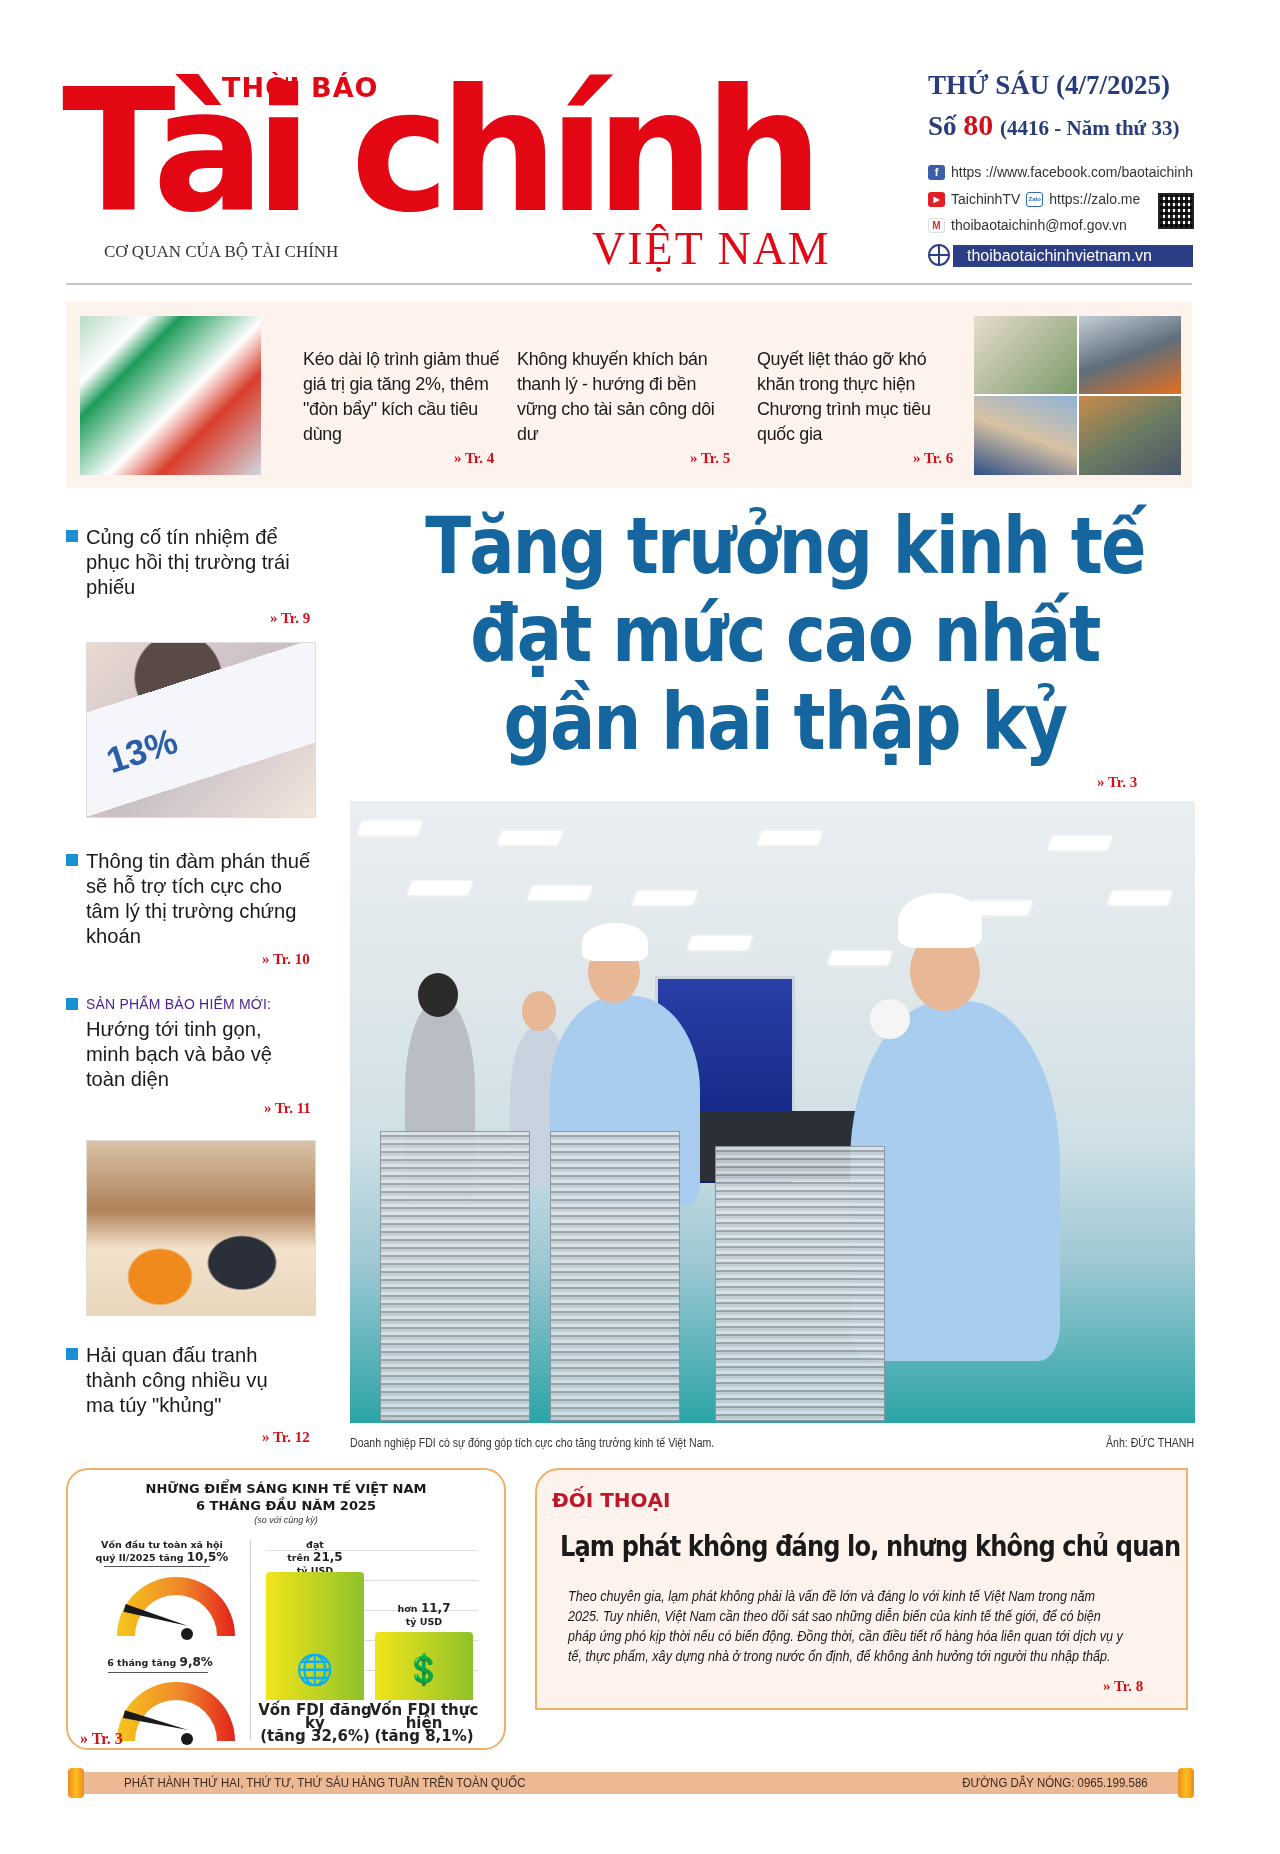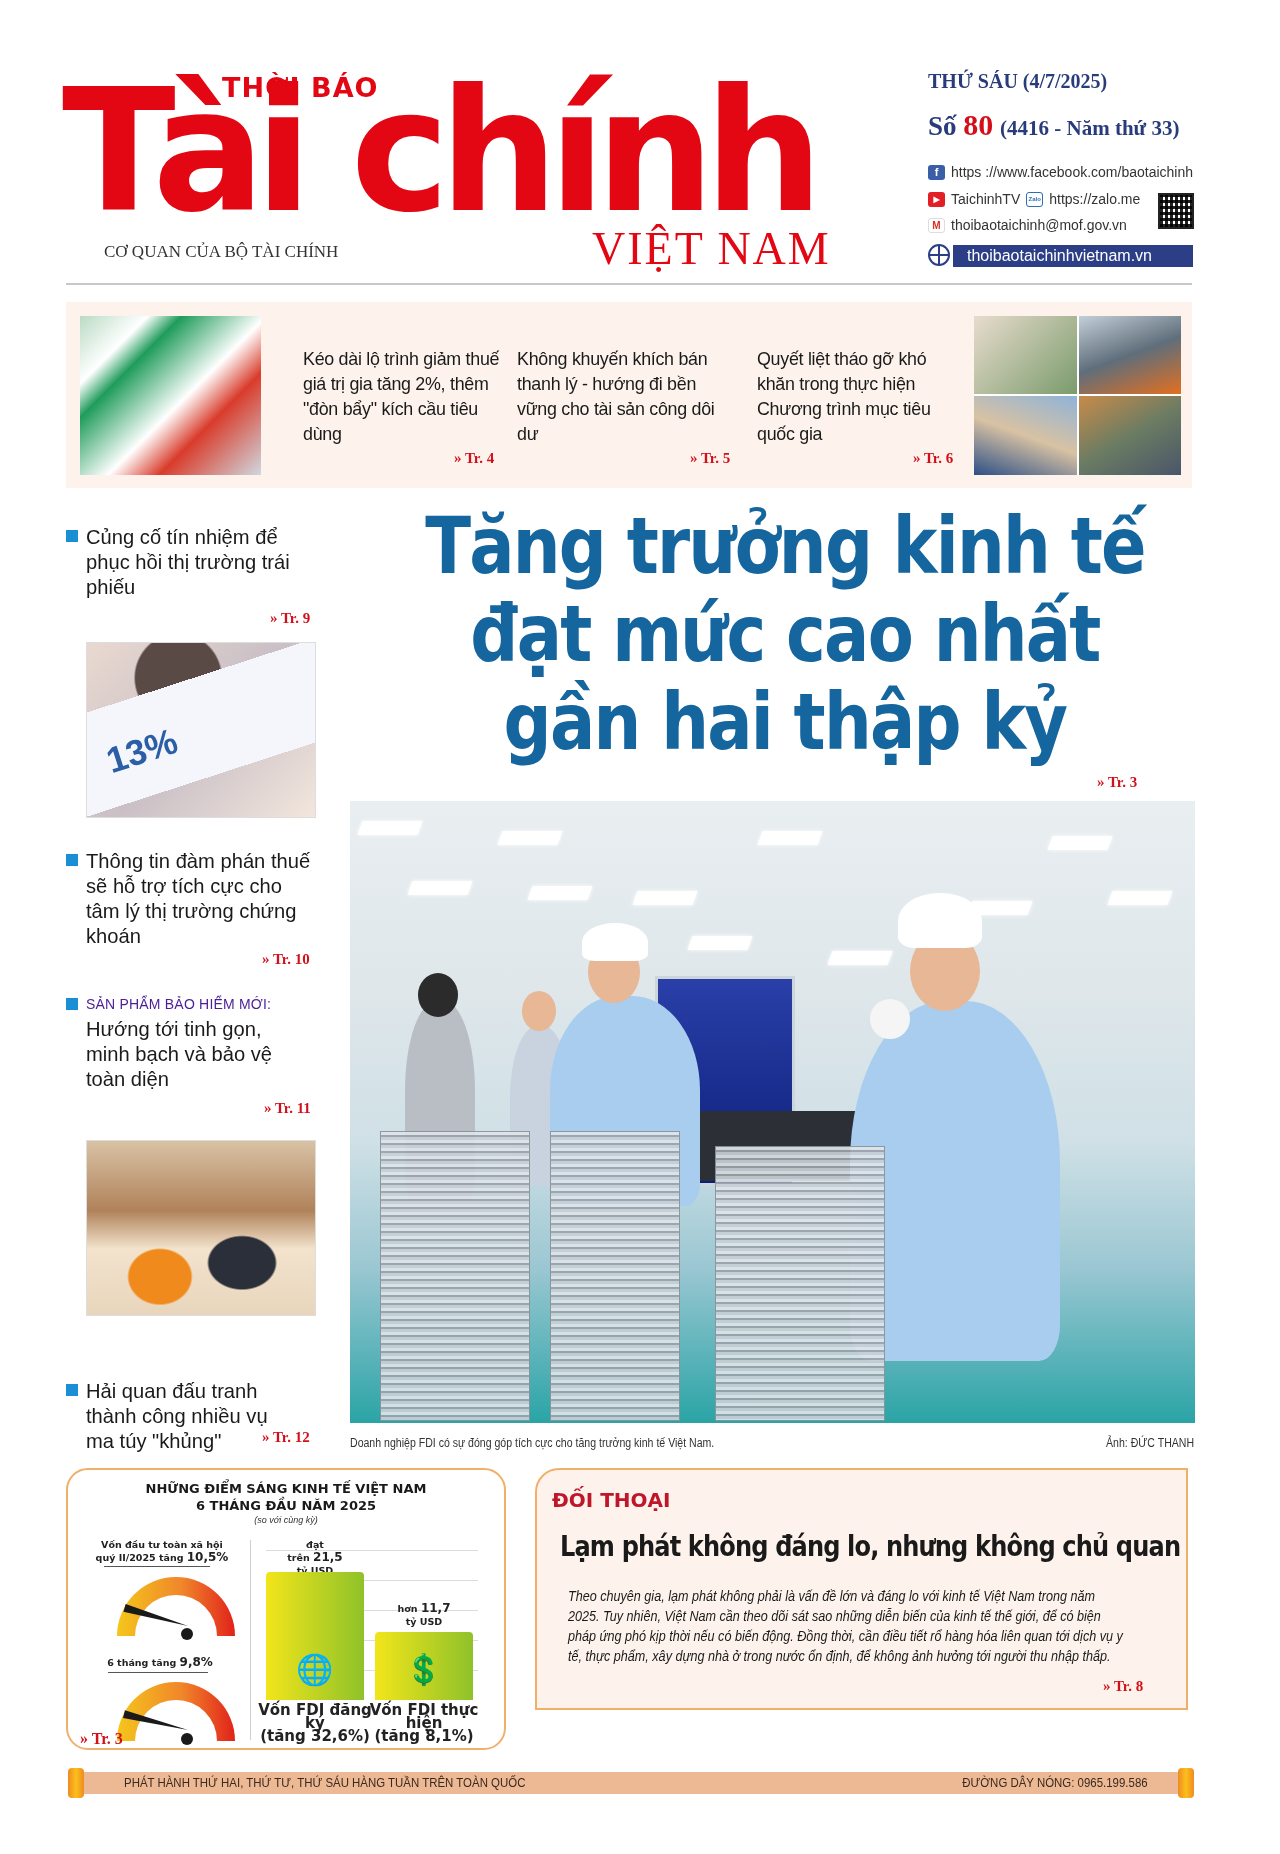--- a/index.html
+++ b/index.html
@@ -6,21 +6,21 @@
   html, body { width: 1280px; height: 1854px; background: #ffffff; overflow: hidden; }
   body { position: relative; font-family: "Liberation Sans", sans-serif; color: #1a1a1a; }
   .abs { position: absolute; }
 
   
   .masthead-thoi-bao { left: 222px; top: 72px; font-family: "DejaVu Sans", sans-serif; font-weight: 900; font-size: 27px; color: #e30613; letter-spacing: 1px; }
   .masthead-title { left: 62px; top: 56px; font-family: "DejaVu Sans", sans-serif; font-weight: 900; font-size: 170px; line-height: 190px; color: #e30613; letter-spacing: -10px; transform: scaleX(0.98); transform-origin: left top; white-space: nowrap; }
   .masthead-vietnam { left: 592px; top: 222px; font-family: "Liberation Serif", serif; font-size: 46px; color: #e30613; letter-spacing: 2px; }
   .masthead-tagline { left: 104px; top: 242px; font-family: "Liberation Serif", serif; font-size: 17px; color: #333; }
 
-  .issue-date { left: 928px; top: 70px; font-family: "Liberation Serif", serif; font-weight: bold; font-size: 20px; color: #283c7c; white-space: nowrap; }
+  .issue-date { left: 928px; top: 70px; font-family: "Liberation Serif", serif; font-weight: bold; font-size: 27px; color: #283c7c; white-space: nowrap; }
   .issue-number { left: 928px; top: 108px; font-family: Liberation Serif, serif; font-weight: bold; font-size: 27px; color: #283c7c; white-space: nowrap; }
   .issue-number .num { color: #d3101a; font-size: 30px; }
   .issue-number .small { font-size: 21px; }
 
   .contact { left: 928px; font-size: 14px; color: #333; display: flex; align-items: center; gap: 6px; white-space: nowrap; }
   .ico { display: inline-flex; align-items: center; justify-content: center; width: 17px; height: 15px; border-radius: 3px; font-size: 11px; font-weight: bold; color: #fff; }
   .ico-fb { background: #3b5ea8; }
   .ico-yt { background: #e31e24; font-size: 8px; }
   .ico-zalo { background: #fff; border: 1px solid #2c6fb7; color: #2c6fb7; font-size: 6px; width: 17px; }
   .ico-mail { background: #fff; color: #d93025; border: 1px solid #ddd; font-size: 10px; }
@@ -179,21 +179,21 @@
 <div class="page-ref" style="left:262px; top:951px;">» Tr. 10</div>
 
 <div class="side-item" style="top:996px; height:90px;">
   <div class="bullet" style="top:2px;"></div>
   <div class="side-kicker" style="top:0;">SẢN PHẨM BẢO HIỂM MỚI:</div>
   <div class="side-title" style="top:20px; width:230px;">Hướng tới tinh gọn, minh bạch và bảo vệ toàn diện</div>
 </div>
 <div class="page-ref" style="left:264px; top:1100px;">» Tr. 11</div>
 <div class="abs img-meeting"></div>
 
-<div class="side-item" style="top:1342px; height:80px;margin-top:36px;">
+<div class="side-item" style="top:1342px; height:80px;">
   <div class="bullet" style="top:6px;"></div>
   <div class="side-title" style="top:0; width:210px;">Hải quan đấu tranh thành công nhiều vụ ma túy "khủng"</div>
 </div>
 <div class="page-ref" style="left:262px; top:1429px;">» Tr. 12</div>
 
 <div class="abs headline">
   <div>Tăng trưởng kinh tế</div>
   <div>đạt mức cao nhất</div>
   <div>gần hai thập kỷ</div>
 </div>

